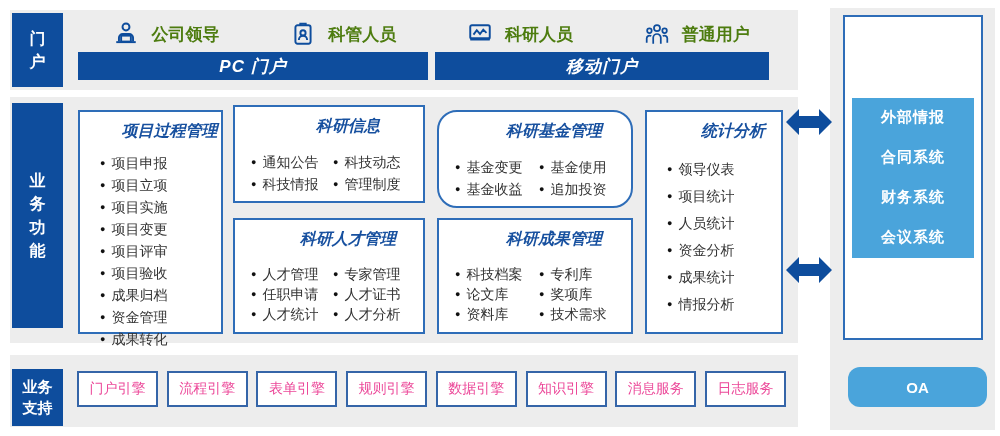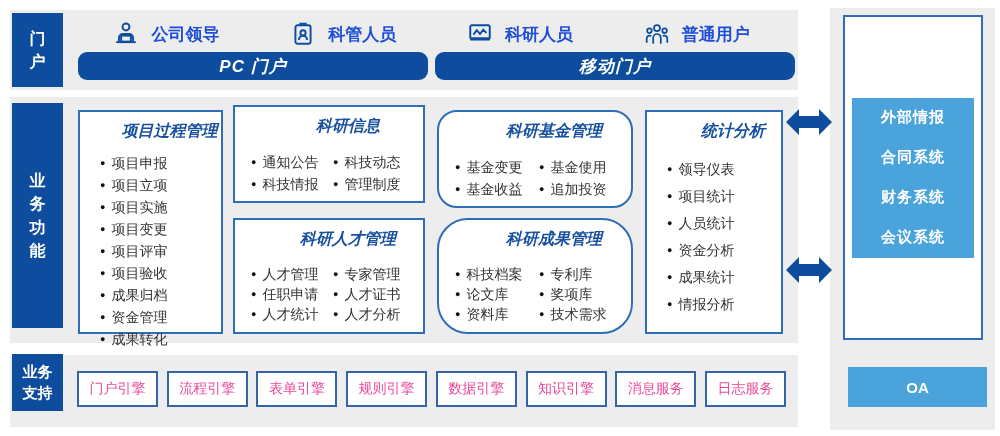--- a/index.html
+++ b/index.html
@@ -8,26 +8,26 @@
   #app { position:relative; width:1000px; height:436px; background:#ffffff; overflow:hidden; }
   .panel { position:absolute; background:#ededed; }
   .side-label {
     position:absolute; background:#0e4d9d; color:#ffffff;
     display:flex; align-items:center; justify-content:center; text-align:center;
     font-weight:bold; font-size:16px; line-height:1.45; white-space:pre-line;
   }
   
   .users-row { position:absolute; left:78px; top:18px; width:707px; height:32px;
     display:flex; justify-content:space-around; align-items:center; }
-  .user { display:flex; align-items:center; gap:12px; color:#1d4ed8; font-size:17px; font-weight:bold; }
+  .user { display:flex; align-items:center; gap:12px; color:#4d7c0f; font-size:17px; font-weight:bold; }
   .user svg { display:block; }
   .portal-bar {
     position:absolute; top:52px; height:28px; background:#0e4d9d; color:#ffffff;
     display:flex; align-items:center; justify-content:center;
-    font-size:17px; font-weight:bold; font-style:italic; letter-spacing:1px;border-radius:9px;
+    font-size:17px; font-weight:bold; font-style:italic; letter-spacing:1px;
   }
   
   .fbox { position:absolute; background:#ffffff; border:2px solid #2e6db8; }
   .fbox-title { text-align:center; color:#17509f; font-weight:bold; font-style:italic; font-size:16px; padding-top:9px;margin-left:38px; }
   .items { padding:10px 10px 0 20px; }
   .items.cols2 { display:grid; grid-template-columns:1fr 1fr; padding:14px 8px 0 16px; }
   .bullet-item { display:flex; align-items:center; color:#333333; font-size:14px; line-height:22px; white-space:nowrap; }
   .bullet-item .bullet { font-size:9px; color:#111111; margin-right:6px; flex:none; }
   .lh-tall .bullet-item { line-height:27px; }
   .lh-mid .bullet-item { line-height:20px; }
@@ -36,21 +36,21 @@
     display:flex; justify-content:space-between; }
   .engine-box { width:81px; height:36px; background:#ffffff; border:2px solid #3565a8;
     color:#ec4899; font-size:14px; display:flex; align-items:center; justify-content:center; white-space:nowrap; }
   
   .ext-box { position:absolute; left:843px; top:15px; width:140px; height:325px;
     background:#ffffff; border:2px solid #2e6db8;
     display:flex; flex-direction:column; align-items:center; justify-content:center; }
   .ext-btn { width:122px; height:40px; background:#4aa4db; color:#ffffff; font-size:15px; font-weight:bold;
     display:flex; align-items:center; justify-content:center; letter-spacing:1px; }
   .oa-btn { position:absolute; left:848px; top:367px; width:139px; height:40px; background:#4aa4db;
-    color:#ffffff; font-size:15px; font-weight:bold; display:flex; align-items:center; justify-content:center; }
+    color:#ffffff; font-size:15px; font-weight:bold; display:flex; align-items:center; justify-content:center;border-radius:12px; }
   .arrow { position:absolute; width:46px; height:34px; }
 </style>
 </head>
 <body>
 
 <div id="app">
 
   <div class="panel" style="left:10px;top:10px;width:788px;height:80px;"></div>
   <div class="side-label" style="left:12px;top:13px;width:51px;height:74px;">门
 户</div>
@@ -97,21 +97,21 @@
           <path d="M2.5 20v-4a2.6 2.6 0 0 1 4.2-2"></path>
           <circle cx="19" cy="9" r="2.1"></circle>
           <path d="M21.5 20v-4a2.6 2.6 0 0 0-4.2-2"></path>
         </svg>
       </span>
       <span>普通用户</span>
     </span>
   </div>
 
   <div class="portal-bar" style="left:78px;width:350px;">PC 门户</div>
-  <div class="portal-bar" style="left:435px;width:360px;">移动门户</div>
+  <div class="portal-bar" style="left:435px;width:334px;">移动门户</div>
 
   <div class="panel" style="left:10px;top:97px;width:788px;height:246px;"></div>
   <div class="side-label" style="left:12px;top:103px;width:51px;height:225px;">业
 务
 功
 能</div>
 
   <div class="fbox" style="left:78px;top:110px;width:145px;height:224px;">
     <div class="fbox-title">项目过程管理</div>
     <div class="items">
@@ -221,21 +221,21 @@
           <span class="bullet">●</span>
           <span>基金收益</span>
         </div>
         <div class="bullet-item">
           <span class="bullet">●</span>
           <span>追加投资</span>
         </div>
       </div>
   </div>
 
-  <div class="fbox lh-mid" style="left:437px;top:218px;width:196px;height:116px;border-radius:31px;">
+  <div class="fbox lh-mid" style="left:437px;top:218px;width:196px;height:116px;">
     <div class="fbox-title">科研成果管理</div>
     <div class="items cols2">
         <div class="bullet-item">
           <span class="bullet">●</span>
           <span>科技档案</span>
         </div>
         <div class="bullet-item">
           <span class="bullet">●</span>
           <span>专利库</span>
         </div>
@@ -282,21 +282,21 @@
           <span>成果统计</span>
         </div>
         <div class="bullet-item">
           <span class="bullet">●</span>
           <span>情报分析</span>
         </div>
       </div>
   </div>
 
   <div class="panel" style="left:10px;top:355px;width:788px;height:72px;"></div>
-  <div class="side-label" style="left:12px;top:354px;width:51px;height:57px;font-size:15px;line-height:1.35;">业务
+  <div class="side-label" style="left:12px;top:369px;width:51px;height:57px;font-size:15px;line-height:1.35;">业务
 支持</div>
   <div class="engines">
       <div class="engine-box">门户引擎</div>
       <div class="engine-box">流程引擎</div>
       <div class="engine-box">表单引擎</div>
       <div class="engine-box">规则引擎</div>
       <div class="engine-box">数据引擎</div>
       <div class="engine-box">知识引擎</div>
       <div class="engine-box">消息服务</div>
       <div class="engine-box">日志服务</div>

